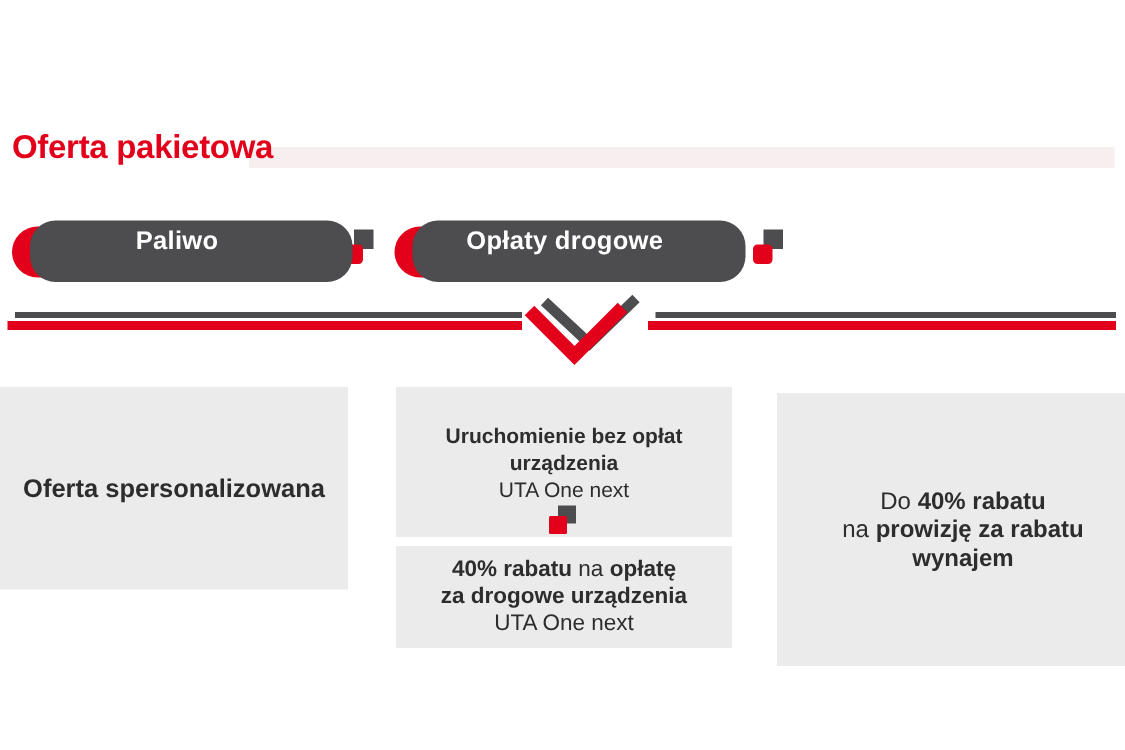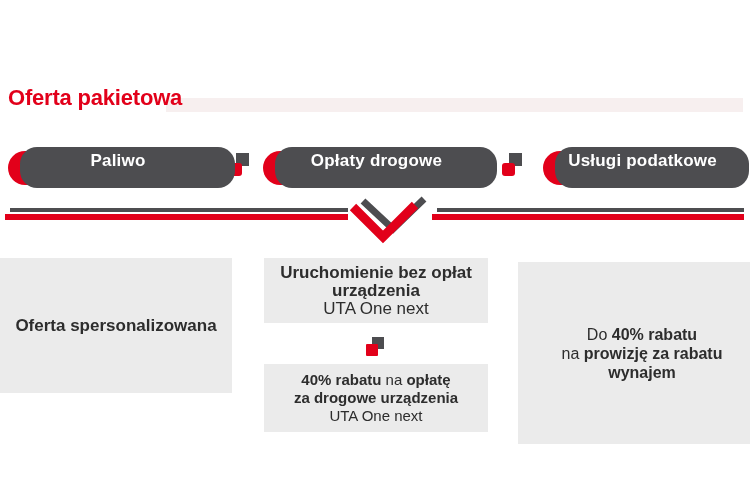--- a/index.html
+++ b/index.html
@@ -100,21 +100,21 @@
     position: absolute;
     background: #ebebeb;
     display: flex;
     flex-direction: column;
     align-items: center;
     justify-content: center;
     text-align: center;
     color: #2d2d2d;
   }
   .card-left       { left: 0;     top: 239px; width: 232px; height: 135px; font-size: 17px; }
-  .card-mid-top    { left: 264px; top: 239px; width: 224px; height: 65px;  font-size: 17px; }
+  .card-mid-top    { left: 264px; top: 239px; width: 224px; height: 100px;  font-size: 14px; }
   .card-mid-bottom { left: 264px; top: 345px; width: 224px; height: 68px;  font-size: 15px; }
   .card-right      { left: 518px; top: 243px; width: 248px; height: 182px; font-size: 16px; }
   .rline { line-height: 18px; }
   .card-left .rline { line-height: 20px; }
   .card-right .rline { line-height: 19px; }
   .rline .b { font-weight: bold; }
 
   
   .card-connector {
     position: absolute;
@@ -150,23 +150,20 @@
   <div class="pill-connector pc-1">
     <span class="shadow-sq"></span>
     <span class="red-sq"></span>
   </div>
   <div class="pill pill-2">
     <span>Opłaty drogowe</span>
   </div>
   <div class="pill-connector pc-2">
     <span class="shadow-sq"></span>
     <span class="red-sq"></span>
-  </div>
-  <div class="pill pill-3">
-    <span>Usługi podatkowe</span>
   </div>
 
   <div class="divider-gray dg-left"></div>
   <div class="divider-red dr-left"></div>
   <div class="divider-gray dg-right"></div>
   <div class="divider-red dr-right"></div>
   <div class="chevron-wrap">
     <svg width="84" height="50" viewBox="0 0 84 50">
       <polyline points="19,5 49,33 80,3" fill="none" stroke="#4d4d50" stroke-width="7" stroke-linejoin="miter"></polyline>
       <polyline points="9,11 39,41 71,9" fill="none" stroke="#e2001a" stroke-width="9" stroke-linejoin="miter"></polyline>

